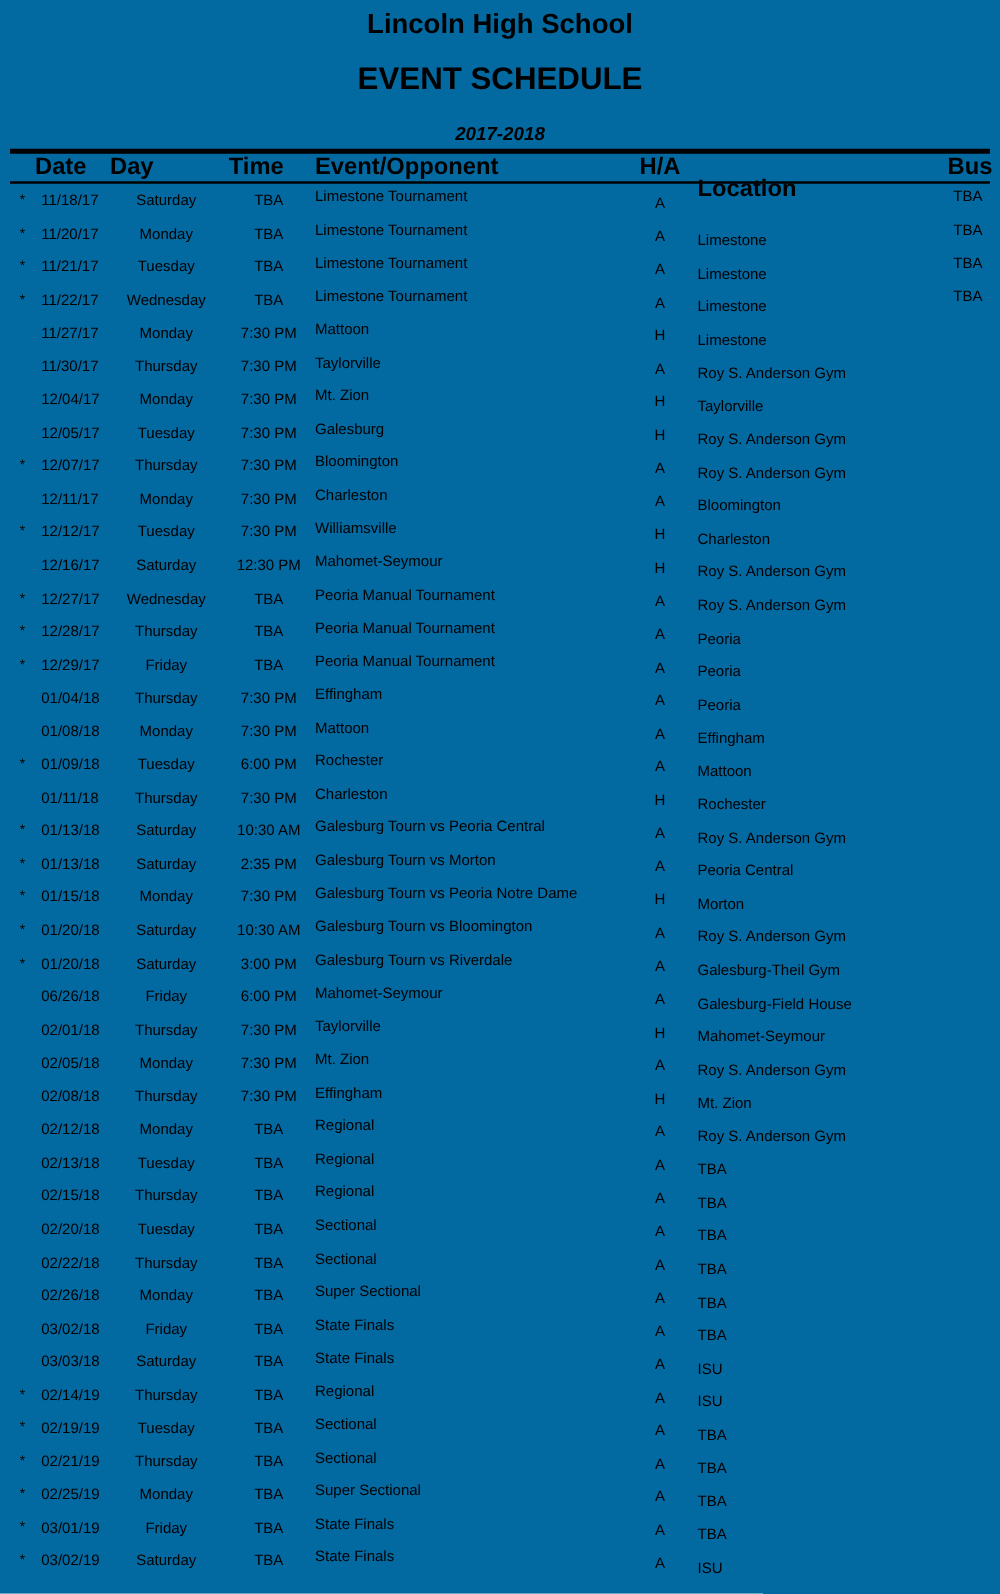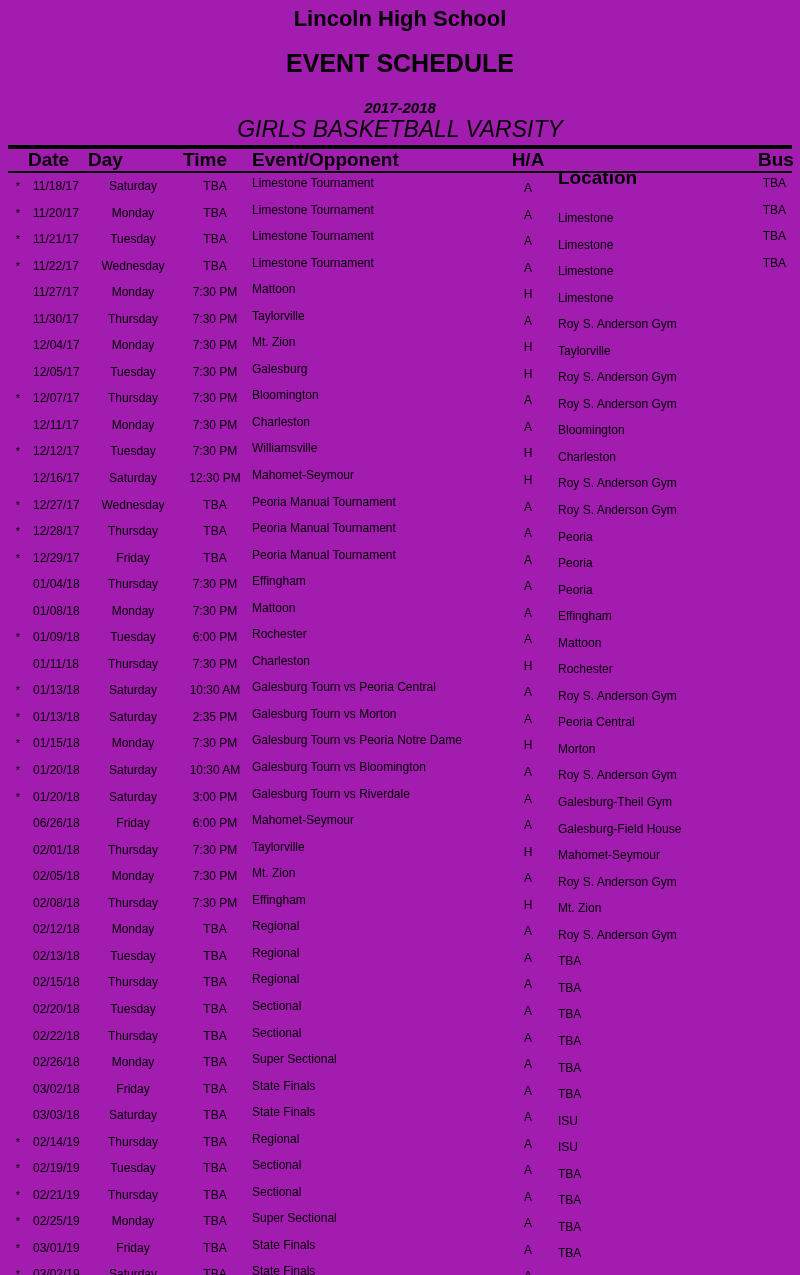--- a/index.html
+++ b/index.html
@@ -1,20 +1,20 @@
 <!DOCTYPE html>
 <html><head>
 <meta charset="utf-8">
 <style>
   html, body { margin: 0; padding: 0; background: #ffffff; }
   .page {
     position: relative;
     width: 800px;
     height: 1275px;
-    background: #a21caf;
+    background: #0369a1;
     color: #000000;
     font-family: "Liberation Sans", sans-serif;
     overflow: hidden;
   }
   .titleblock { text-align: center; }
   .school    { margin-top: 7px;  font-size: 22px; line-height: 24px; font-weight: bold; }
   .evsched   { margin-top: 18px;  font-size: 25px; line-height: 28px; font-weight: bold; }
   .season    { margin-top: 23px; font-size: 15px; line-height: 16px; font-weight: bold; font-style: italic; }
   .team      { margin-top: 1px;  font-size: 23px; line-height: 25px; font-style: italic; }
 
@@ -57,21 +57,20 @@
 </style>
 </head>
 <body>
 
 <div class="page">
 
   <div class="titleblock">
     <div class="school">Lincoln High School</div>
     <div class="evsched">EVENT SCHEDULE</div>
     <div class="season">2017-2018</div>
-    <div class="team">GIRLS BASKETBALL VARSITY</div>
   </div>
 
   <div class="table">
     <div class="rule-thick"></div>
 
     <div class="hrow">
       <div class="cell c-star"></div>
       <div class="cell c-date">Date</div>
       <div class="cell c-day">Day</div>
       <div class="cell c-time">Time</div>

